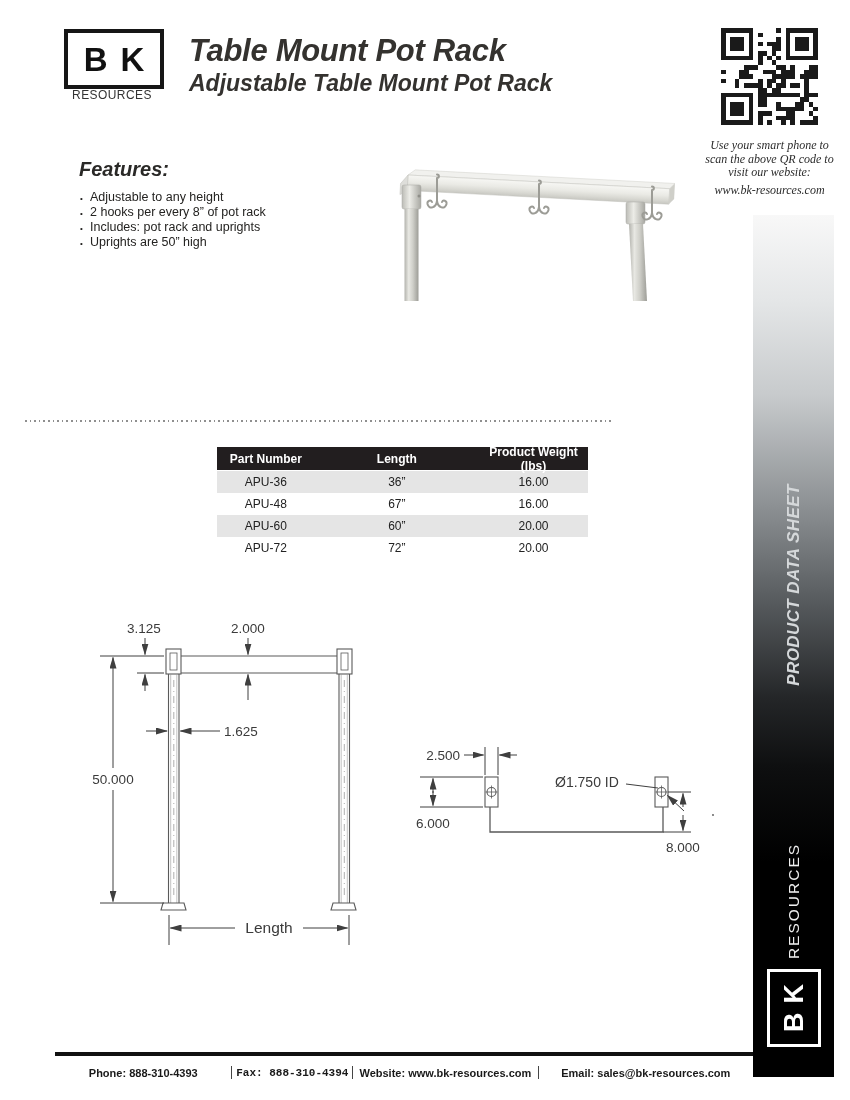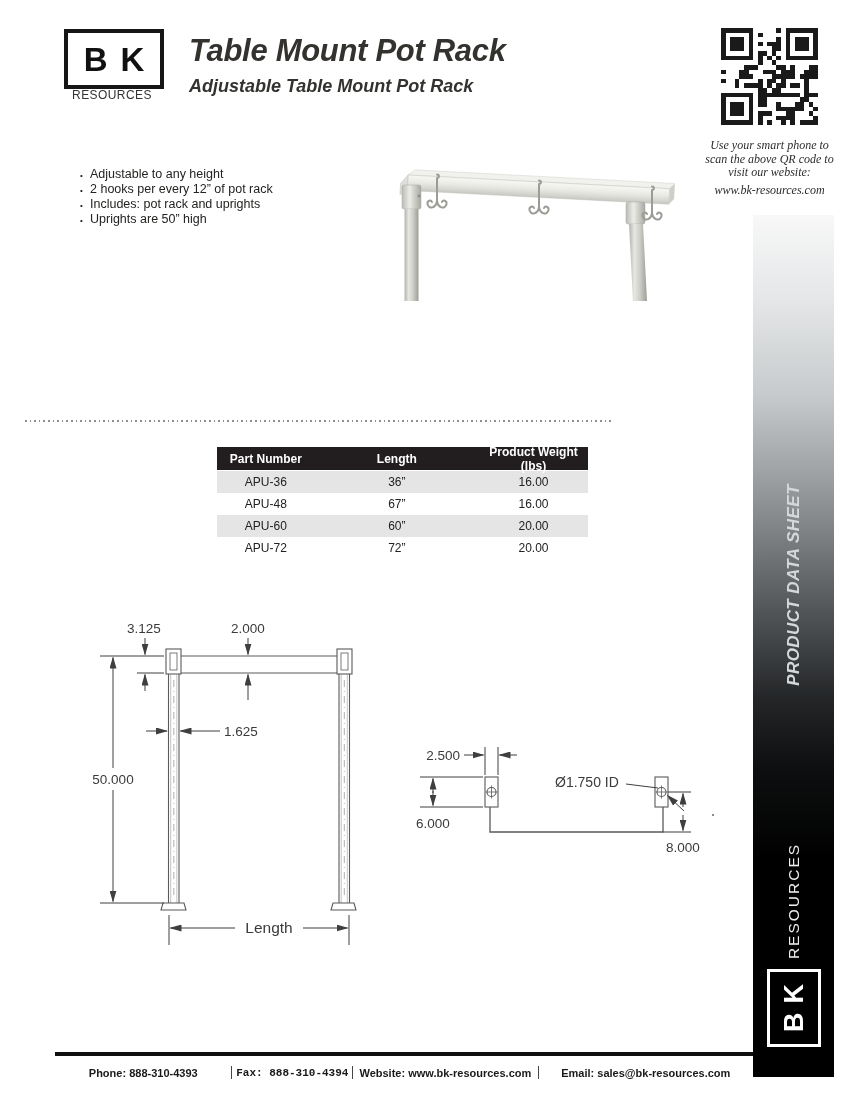--- a/index.html
+++ b/index.html
@@ -9,21 +9,21 @@
   }
   .abs{position:absolute;}
 
   
   .logo-box{left:64px;top:29px;width:92px;height:52px;border:4px solid #161616;
     display:flex;align-items:center;justify-content:center;}
   .logo-letters{font-size:33px;font-weight:bold;color:#111;letter-spacing:13px;text-indent:13px;line-height:1;}
   .logo-name{left:58px;top:87px;width:108px;text-align:center;font-size:13px;color:#333;
     letter-spacing:.5px;transform:scaleX(.92);}
   .title{left:189px;top:33px;font-size:31px;font-weight:800;font-style:italic;color:#34322f;letter-spacing:-.3px;}
-  .subtitle{left:189px;top:76px;font-size:18px;font-weight:bold;font-style:italic;color:#34322f;}
+  .subtitle{left:189px;top:70px;font-size:23px;font-weight:bold;font-style:italic;color:#34322f;}
 
   
   .qr{left:721px;top:28px;width:97px;height:97px;}
   .qr svg{width:100%;height:100%;shape-rendering:crispEdges;}
   .qr-caption{left:701px;top:139px;width:137px;text-align:center;font-size:12px;line-height:13.5px;
     font-style:italic;color:#2c2c2c;font-family:Liberation Serif, serif;}
   .qr-caption .site{margin-top:4px;}
 
   
   .features{left:79px;top:158px;width:252px;}
@@ -303,23 +303,24 @@
     </svg>
 </div>
 <div class="abs qr-caption">
   <div>Use your smart phone to</div>
   <div>scan the above QR code to</div>
   <div>visit our website:</div>
   <div class="site">www.bk-resources.com</div>
 </div>
 
 <div class="abs features">
+  <div class="features-heading">Features:</div>
   <ul>
     <li>Adjustable to any height</li>
-    <li>2 hooks per every 12” of pot rack</li>
+    <li>2 hooks per every 8” of pot rack</li>
     <li>Includes: pot rack and uprights</li>
     <li>Uprights are 50” high</li>
   </ul>
 </div>
 
 <svg class="abs photo" width="290" height="140" viewBox="0 0 290 140">
   <defs>
     <linearGradient id="gbar" x1="0" y1="0" x2="0" y2="1">
       <stop offset="0" stop-color="#f7f7f4"></stop>
         <stop offset=".45" stop-color="#eaeae5"></stop>

